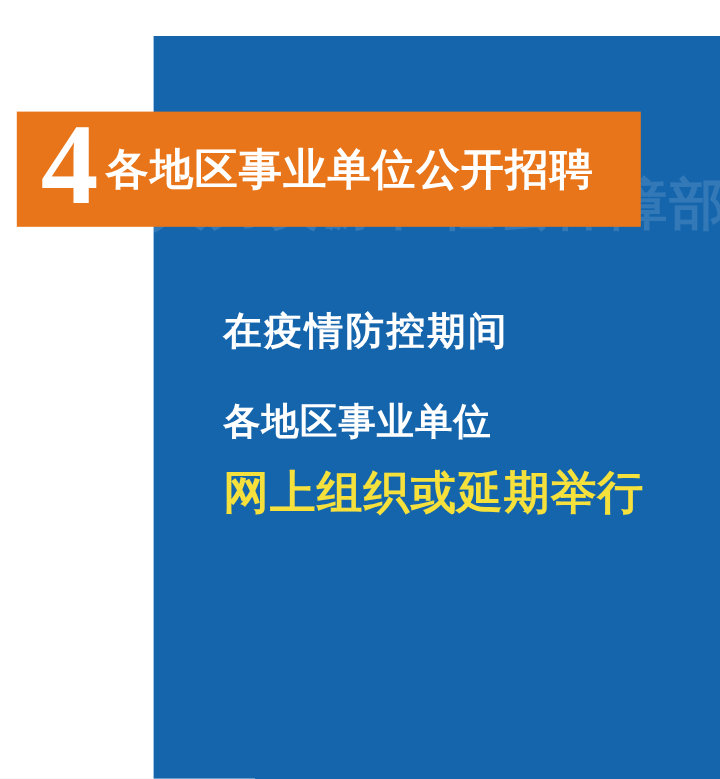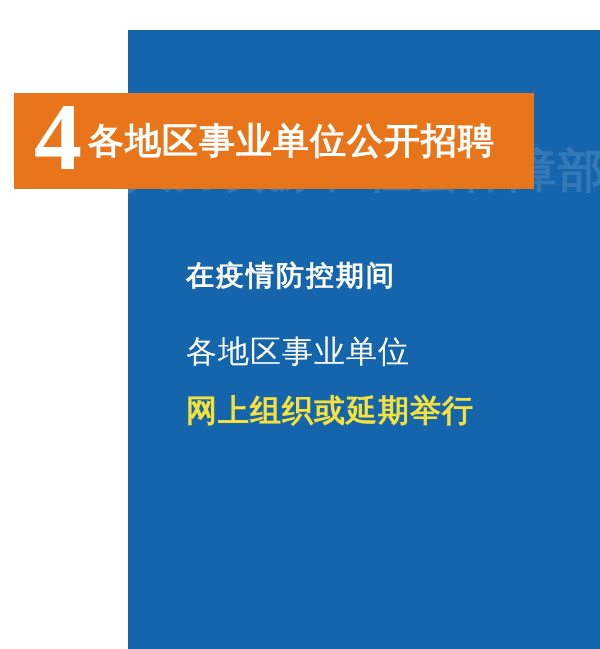--- a/index.html
+++ b/index.html
@@ -86,38 +86,38 @@
   }
   
   .body-block {
     position: absolute;
     left: 186px;
     top: 250px;
     width: 400px;
   }
   .line-heading {
     color: #ffffff;
-    font-size: 28px;
+    font-size: 32px;
     font-weight: bold;
     letter-spacing: 2px;
     line-height: 52px;
     white-space: nowrap;
     margin-bottom: 24px;
   }
   .line-body {
     color: #ffffff;
     font-size: 31px;
-    font-weight: normal;
+    font-weight: bold;
     letter-spacing: 1px;
     line-height: 51px;
     white-space: nowrap;
   }
   .line-accent {
     color: #f5e03c;
-    font-size: 31px;
+    font-size: 38px;
     font-weight: bold;
     letter-spacing: 1px;
     line-height: 56px;
     white-space: nowrap;
     font-family: "Liberation Serif", serif;
     margin-top: 6px;
   }
 </style>
 </head>
 <body>

